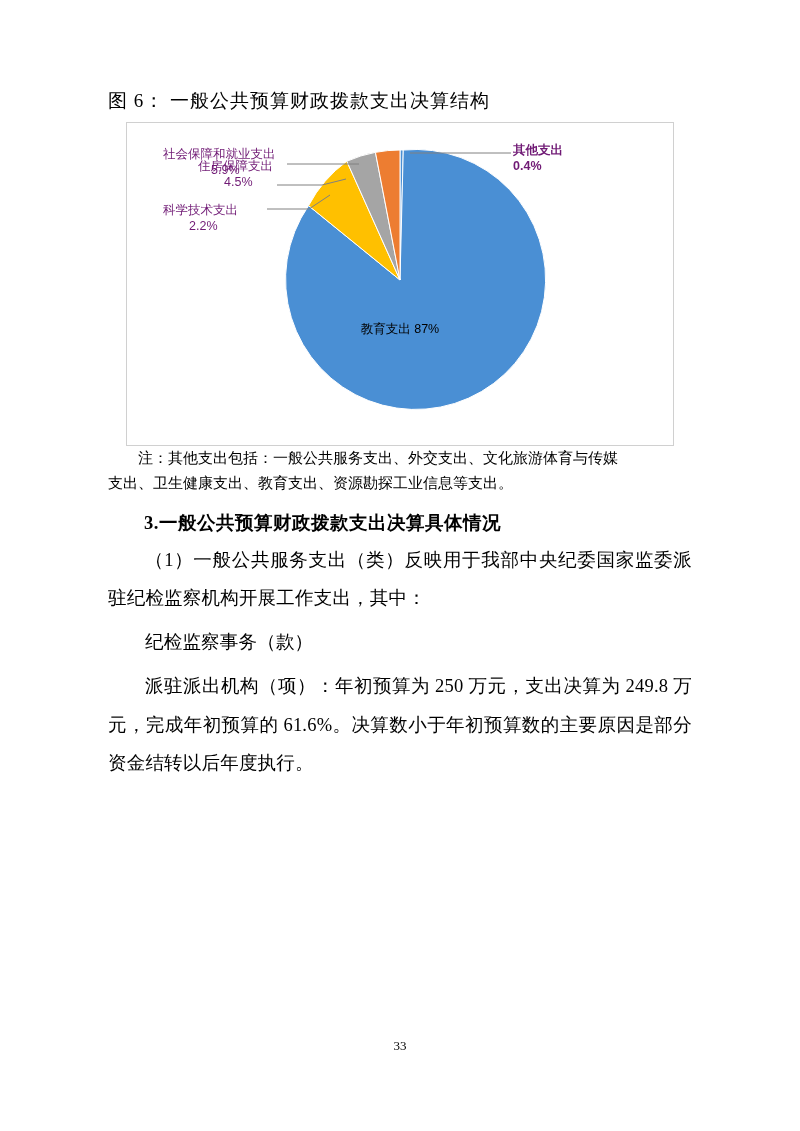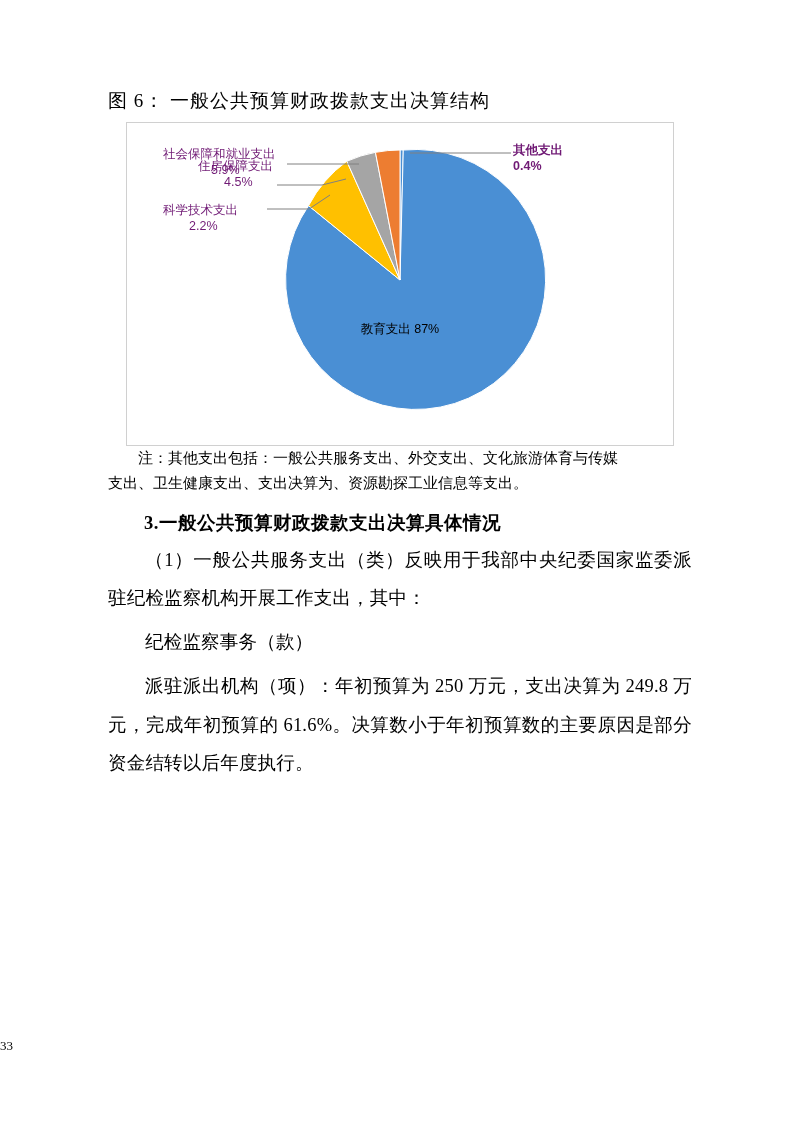--- a/index.html
+++ b/index.html
@@ -102,21 +102,21 @@
     text-align: justify;
     text-justify: inter-ideograph;
     letter-spacing: 0.2px;
     font-family: "Liberation Serif", serif;
   }
   .pageno {
     position: absolute;
     top: 1038px;
     left: 0;
     width: 800px;
-    text-align: left;
+    text-align: center;
     font-size: 13px;
     font-family: "Liberation Serif", serif;
   }
 </style>
 </head>
 <body>
 
 <div class="page">
   <div class="content">
 
@@ -171,21 +171,21 @@
         <div class="lbl-center" style="left:228px; top:198px; width:90px;">
           <span>教育支出</span>
           <span class="pct">87%</span>
         </div>
 
       </div>
     </div>
 
     <div class="note">
       <div class="indent">注：其他支出包括：一般公共服务支出、外交支出、文化旅游体育与传媒</div>
-      <div>支出、卫生健康支出、支出决算为、资源勘探工业信息等支出。</div>
+      <div>支出、卫生健康支出、教育支出、资源勘探工业信息等支出。</div>
     </div>
 
     <div class="sec-title">3.一般公共预算财政拨款支出决算具体情况</div>
 
     <p class="body">（1）一般公共服务支出（类）反映用于我部中央纪委国家监委派驻纪检监察机构开展工作支出，其中：</p>
     <p class="body">纪检监察事务（款）</p>
     <p class="body">派驻派出机构（项）：年初预算为 250 万元，支出决算为 249.8 万元，完成年初预算的 61.6%。决算数小于年初预算数的主要原因是部分资金结转以后年度执行。</p>
 
   </div>
 

